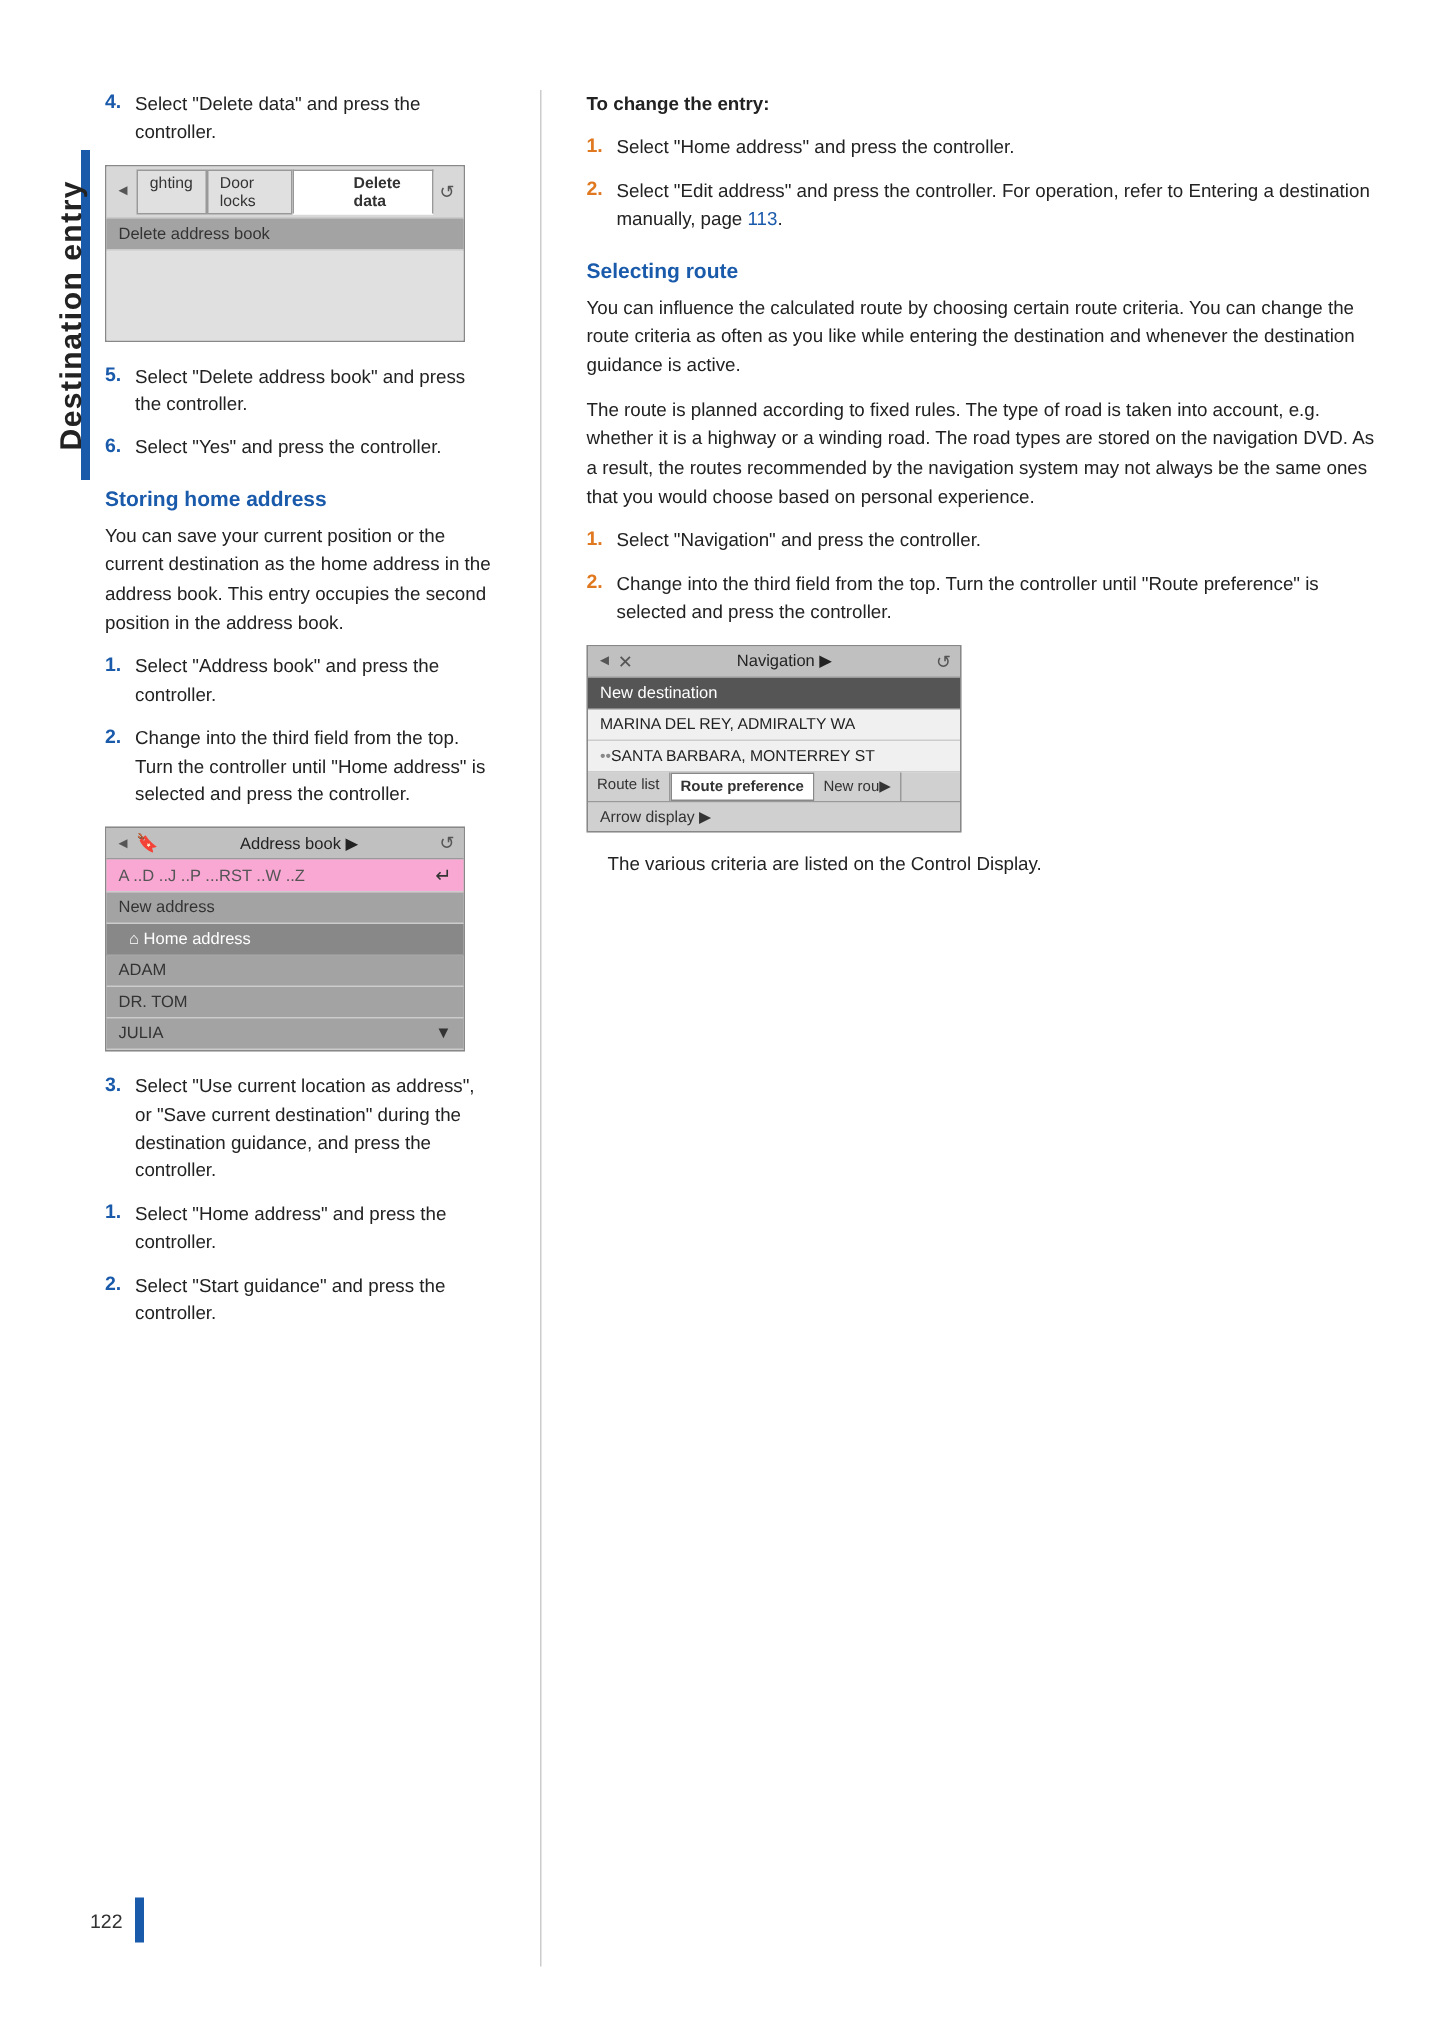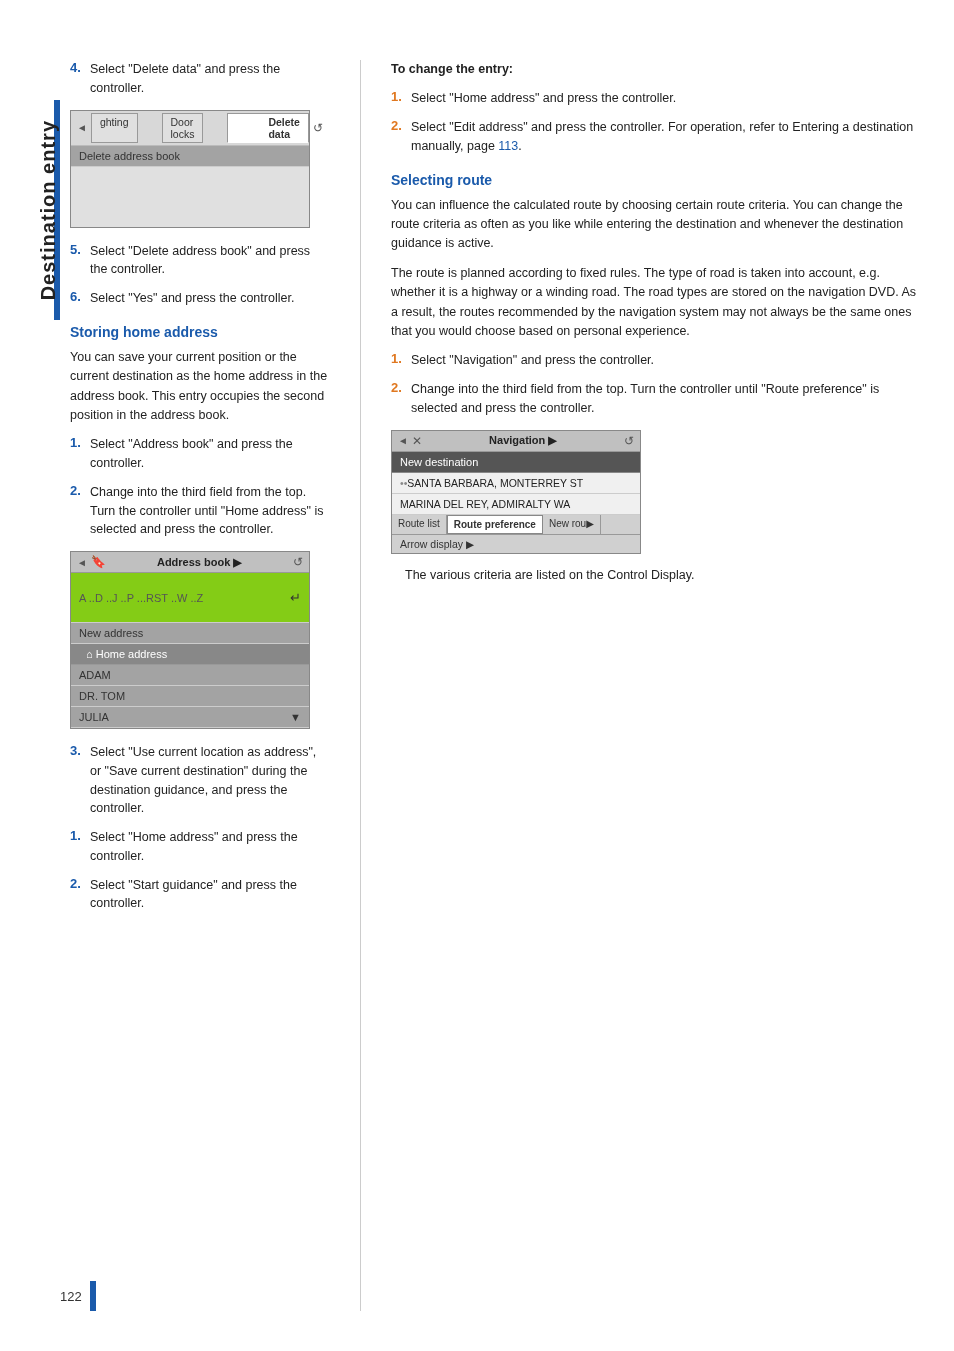--- a/index.html
+++ b/index.html
@@ -145,43 +145,43 @@
 
     .ui-mock-arrow {
       color: #555;
       font-size: 10px;
     }
 
     .ui-mock-title {
       flex: 1;
       text-align: center;
       font-size: 11px;
-      font-weight: bold;
+      font-weight: normal;
       color: #222;
     }
 
     .ui-mock-icon {
       font-size: 12px;
       color: #555;
       cursor: pointer;
     }
 
     .ui-mock-row {
       padding: 4px 8px;
       border-bottom: 1px solid #ccc;
       font-size: 11px;
       color: #333;
       background: #a3a3a3;
     }
 
     .ui-mock-alphabet {
-      padding: 17px 8px;
+      padding: 3px 8px;
       font-size: 11px;
       color: #555;
-      background: #84cc16;
+      background: #f9a8d4;
       border-bottom: 1px solid #ccc;
       display: flex;
       align-items: center;
       justify-content: space-between;
     }
 
     .ui-mock-alphabet .enter-icon {
       font-size: 13px;
       color: #333;
     }
@@ -240,21 +240,21 @@
     .nav-arrow-row {
       background: #d0d0d0;
       padding: 3px 8px;
       font-size: 10.5px;
       color: #333;
     }
 
     
     .page-footer {
       position: absolute;
-      bottom: 40px;
+      bottom: 56px;
       left: 60px;
       display: flex;
       align-items: center;
       gap: 0;
     }
 
     .page-number {
       font-size: 13px;
       color: #333;
       margin-right: 8px;
@@ -288,21 +288,20 @@
       background: #d8d8d8;
       display: flex;
       align-items: center;
       padding: 2px 6px;
       gap: 4px;
       border-bottom: 1px solid #bbb;
     }
 
     .tab-strip {
       display: flex;
-      gap: 24px;
     }
 
     .tab-btn {
       padding: 2px 8px;
       font-size: 10.5px;
       border: 1px solid #999;
       background: #e0e0e0;
       color: #333;
     }
 
@@ -450,24 +449,24 @@
       </div>
 
       <div class="ui-mock ui-mock-nav">
         <div class="ui-mock-header">
           <span class="ui-mock-arrow">◄</span>
           <span style="font-size:12px; color:#555;">✕</span>
           <span class="ui-mock-title">Navigation ▶</span>
           <span class="ui-mock-icon">↺</span>
         </div>
         <div class="nav-destination">New destination</div>
+        <div class="nav-route-item">MARINA DEL REY, ADMIRALTY WA</div>
         <div class="nav-route-item">
           <span style="color:#888;">••</span><span>SANTA BARBARA, MONTERREY ST</span>
         </div>
-        <div class="nav-route-item">MARINA DEL REY, ADMIRALTY WA</div>
         <div class="nav-tabs-row">
           <span class="nav-tab">Route list</span>
           <span class="nav-tab active">Route preference</span>
           <span class="nav-tab">New rou▶</span>
         </div>
         <div class="nav-arrow-row">Arrow display ▶</div>
       </div>
 
       <div class="body-text" style="margin-top: 10px; padding-left: 14px;">The various criteria are listed on the Control Display.</div>
 

